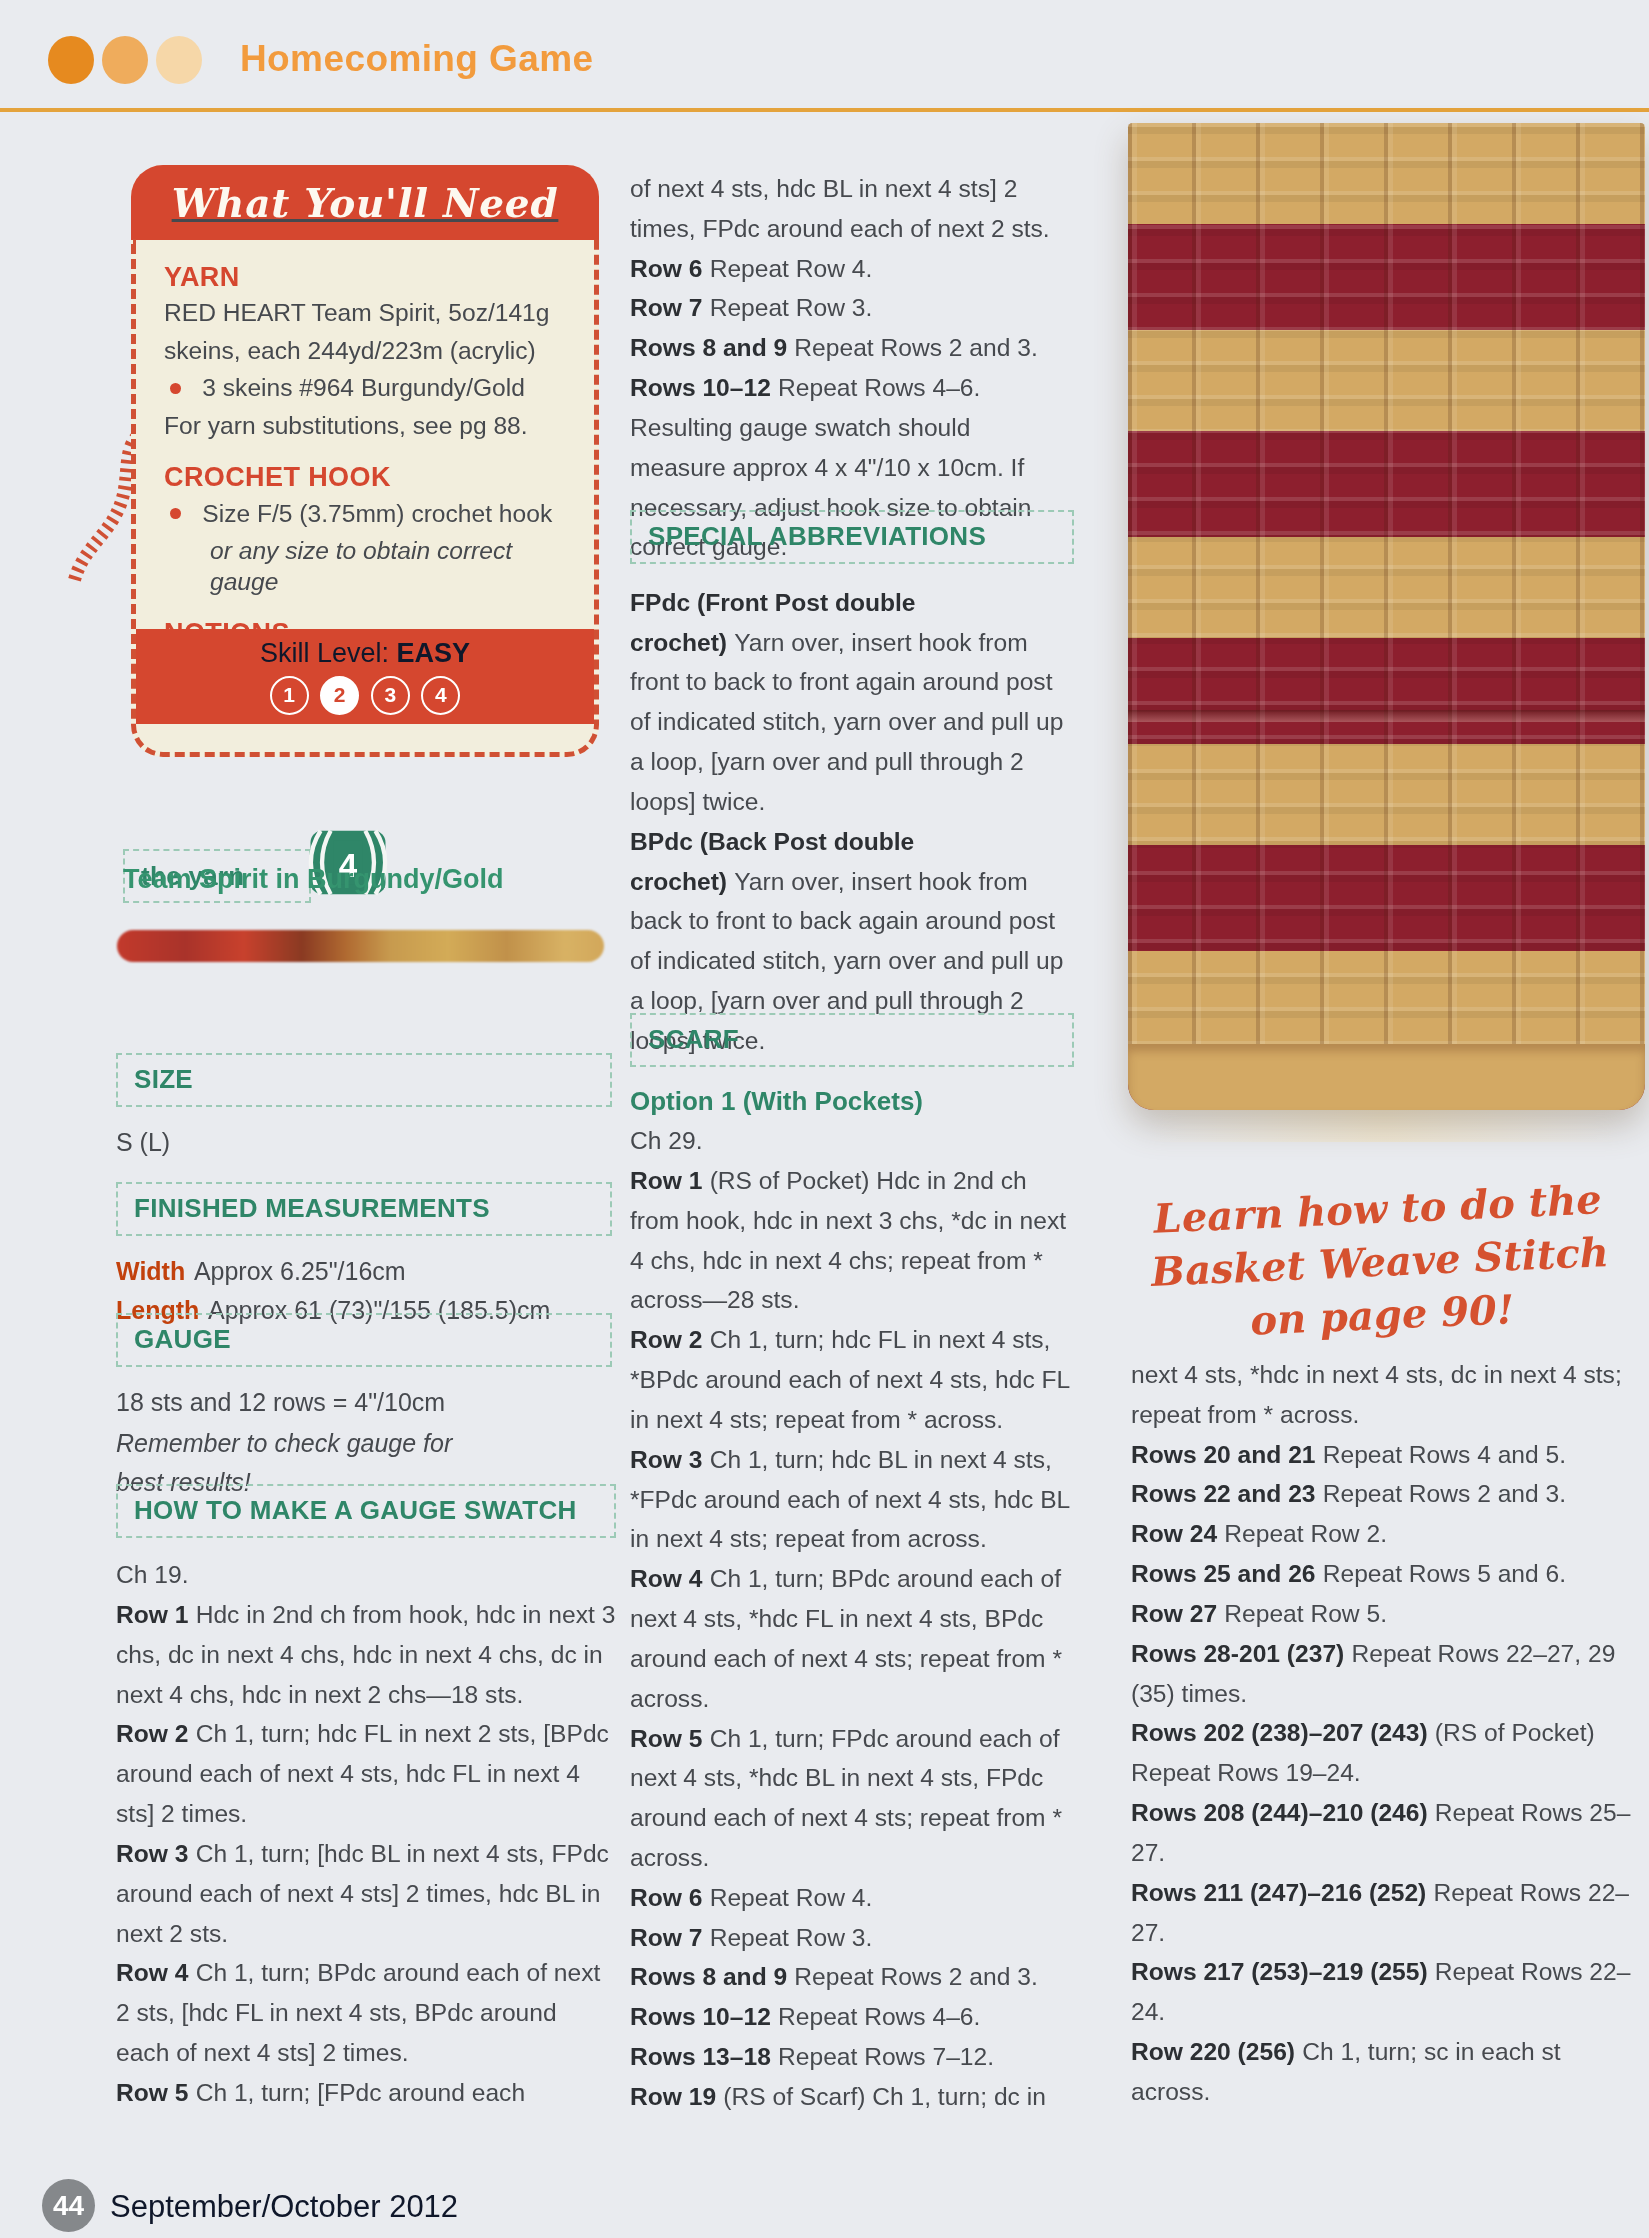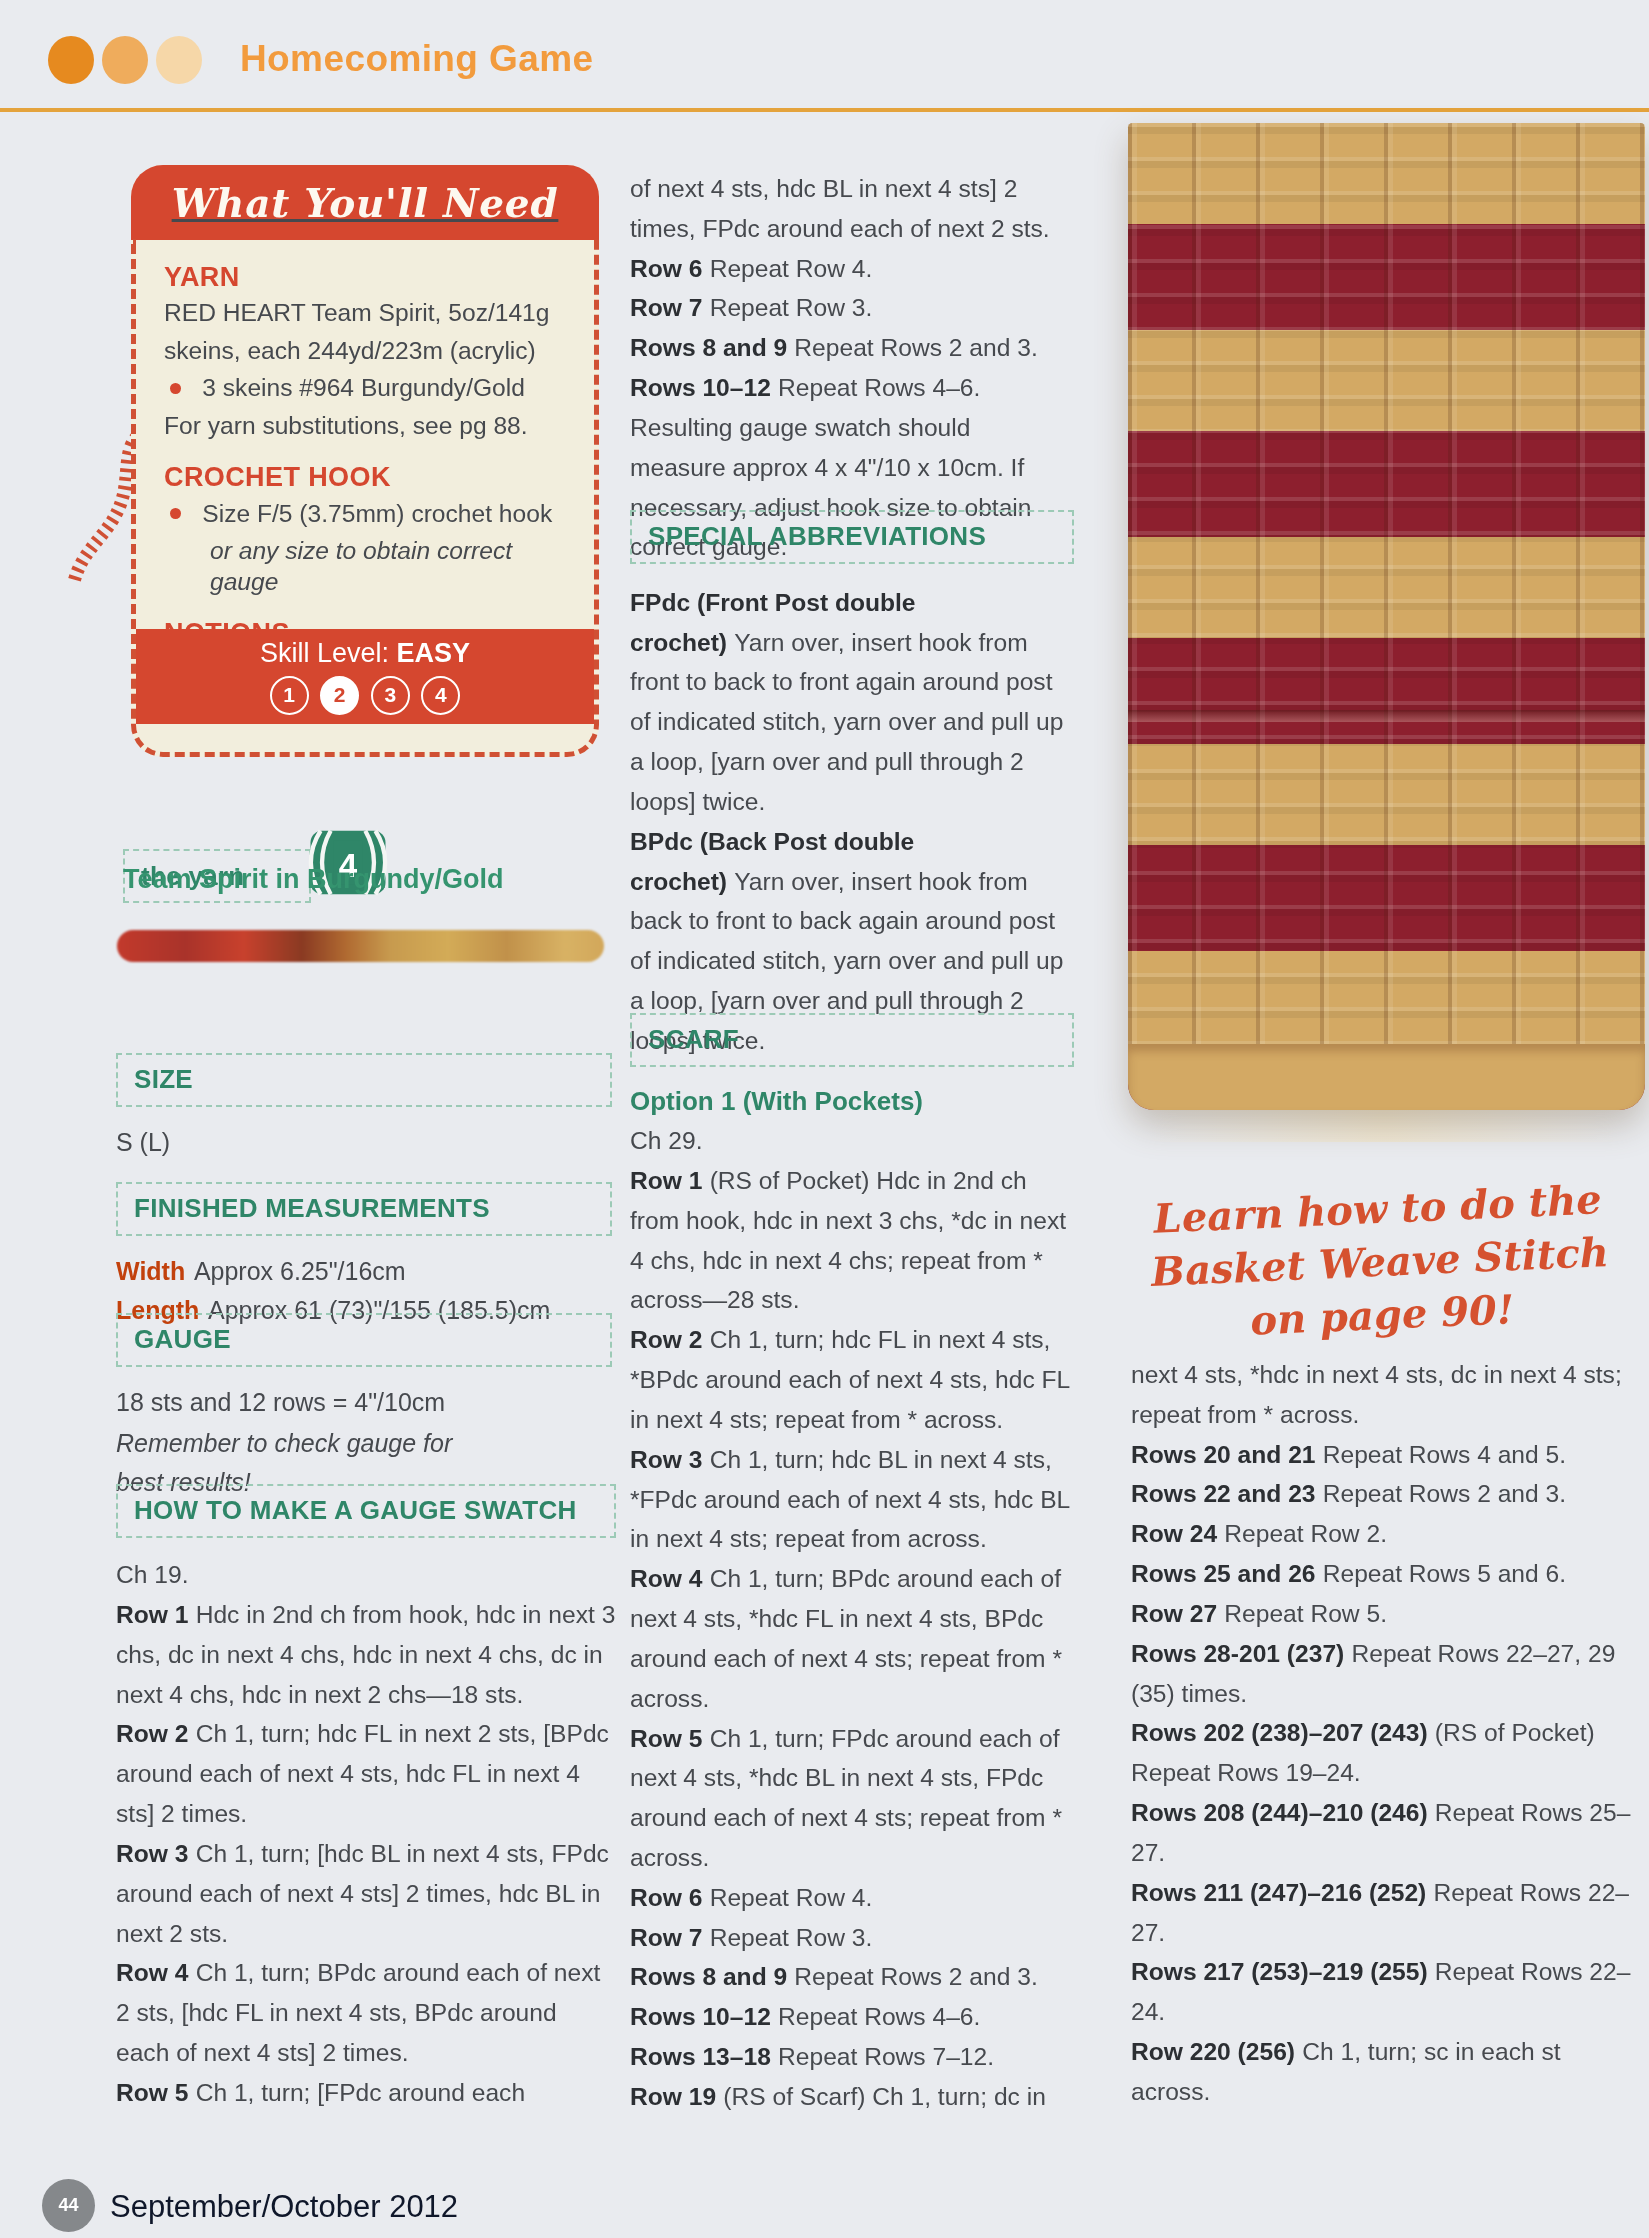--- a/index.html
+++ b/index.html
@@ -34,21 +34,21 @@
   .wyn-body{position:absolute;left:0;top:75px;right:0;padding:17.3px 29px 0 33px;}
   .red-h{margin:20px 0 5.8px;font-size:27px;font-weight:bold;color:var(--box-red,#d5472f);letter-spacing:0.4px;}
   .red-h.first{margin-top:4.3px;}
   .box-text{margin:0 0 6.5px;font-size:24.6px;line-height:1.26;color:#46494e;}
   .box-text .rdot{display:inline-block;width:10.8px;height:10.8px;border-radius:50%;background:var(--box-red,#d5472f);margin:0 21.7px 2.9px 5.8px;vertical-align:middle;}
   .box-text.ital{font-style:italic;padding-left:46px;}
   .skill-band{
     position:absolute;left:5px;right:5px;bottom:33px;height:95px;background:var(--box-red,#d5472f);
     display:flex;flex-direction:column;align-items:center;justify-content:center;gap:6.5px;
   }
-  .skill-text{color:#ffffff;font-size:27px;}
+  .skill-text{color:#0f172a;font-size:27px;}
   .skill-text b{font-weight:bold;}
   .skill-circles{display:flex;gap:11.6px;}
   .sl-circle{
     width:39px;height:39px;border-radius:50%;border:2.9px solid #fff;box-sizing:border-box;
     color:#fff;font-size:21px;font-weight:bold;display:flex;align-items:center;justify-content:center;
   }
   .sl-circle.active{background:#fff;color:var(--box-red,#d5472f);}
 
   
   .theyarn{position:absolute;left:123px;top:822px;display:flex;align-items:flex-end;}
@@ -119,21 +119,21 @@
   .caption{
     position:absolute;left:1125px;top:1182px;width:510px;text-align:center;
     transform:rotate(-2.5deg);
     font-family:"DejaVu Serif",serif;font-style:italic;font-weight:bold;
     font-size:40px;line-height:1.33;color:var(--script-red,#d5512f);
   }
 
   
   .pg-badge{
     position:absolute;left:42px;top:2179px;width:53px;height:53px;border-radius:50%;
-    background:#85888b;color:#fff;font-size:18px;font-weight:bold;
+    background:#85888b;color:#fff;font-size:28px;font-weight:bold;
     display:flex;align-items:center;justify-content:center;
   }
   .issue{position:absolute;left:110px;top:2189px;font-size:31px;color:#0f172a;}
 </style>
 </head>
 <body>
 
 <div class="hdr-dots">
   <span class="dot d1"></span>
   <span class="dot d2"></span>

